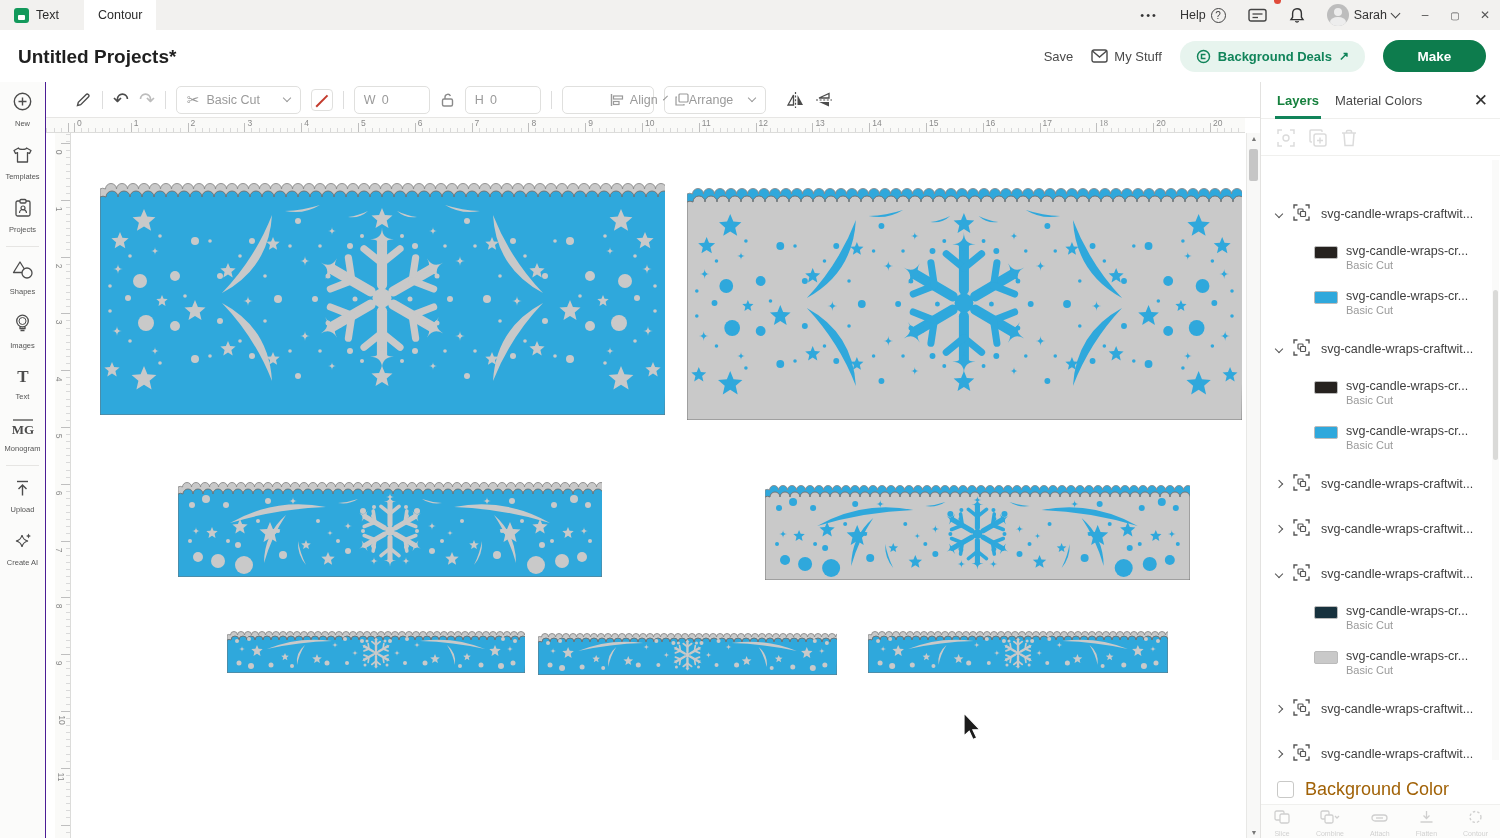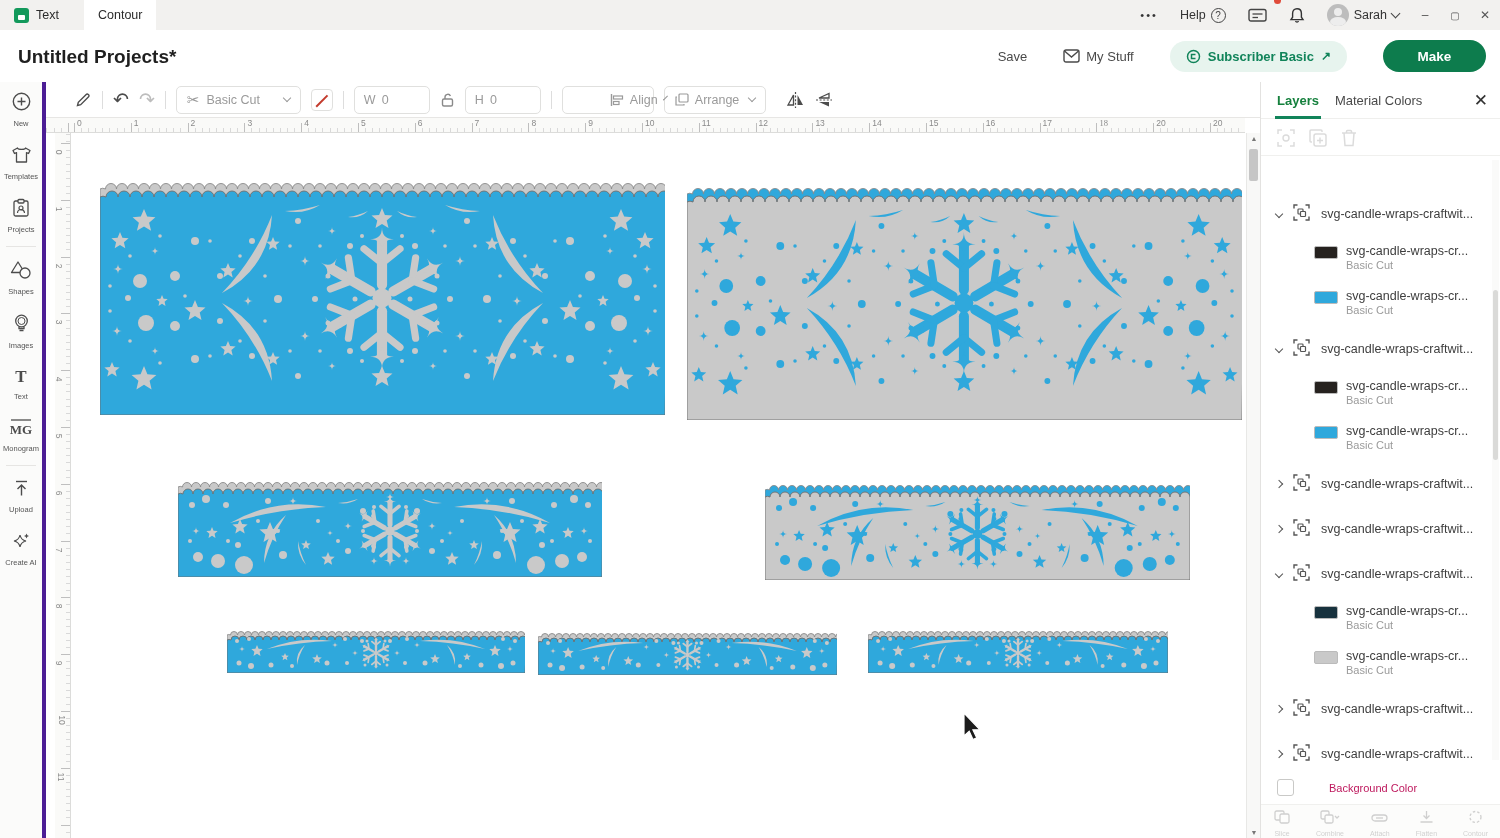--- a/index.html
+++ b/index.html
@@ -20,38 +20,38 @@
   .avatar { width:22px; height:22px; border-radius:50%; background:#BDBDBD; position:relative; overflow:hidden; }
   .avatar:before { content:""; position:absolute; left:7px; top:4px; width:8px; height:8px; border-radius:50%; background:#EDEDED; }
   .avatar:after { content:""; position:absolute; left:3px; top:13px; width:16px; height:10px; border-radius:50%; background:#EDEDED; }
   .icon-badge { position:relative; }
   .icon-badge .dot { position:absolute; right:-3px; top:-3px; width:7px; height:7px; border-radius:50%; background:#E04B3A; }
   .chev { display:inline-block; width:7px; height:7px; border-right:1.5px solid #444; border-bottom:1.5px solid #444; transform:rotate(45deg); margin-top:-3px; }
 
   
   .header { position:absolute; left:0; top:30px; width:1500px; height:52px; background:#fff; }
   .proj-title { position:absolute; left:18px; top:16px; font-size:19px; font-weight:600; color:#1f1f1f; }
-  .hdr-right { position:absolute; right:14px; top:0; height:52px; display:flex; align-items:center; gap:36px; }
+  .hdr-right { position:absolute; right:14px; top:0; height:52px; display:flex; align-items:center; gap:18px; }
   .hdr-link { font-size:13px; color:#4a4a4a; display:flex; align-items:center; gap:6px; }
   .deals-pill { display:flex; align-items:center; gap:7px; background:#E7F4EE; color:#11845A; font-size:13px; font-weight:600; padding:0 16px; height:31px; border-radius:16px; }
   .make-btn { background:#0D7C4D; color:#fff; font-size:13.5px; font-weight:600; width:103px; height:32px; border-radius:17px; border:none; display:flex; align-items:center; justify-content:center; }
 
   
   .toolbar { position:absolute; left:46px; top:82px; width:1454px; height:36px; background:#fff; border-bottom:1px solid #E7E6E4; display:flex; align-items:center; gap:10px; padding-left:28px; }
   .tool-sep { width:1px; height:18px; background:#DDD; }
   .tool-ic { color:#4c4c4c; font-size:17px; line-height:1; display:flex; align-items:center; }
   .tool-ic.dim { color:#BDBDBD; }
   .dd { display:flex; align-items:center; gap:7px; border:1px solid #E0E0DE; border-radius:5px; height:28px; padding:0 10px; color:#9a9a9a; font-size:12.5px; }
   .dd .chev { border-color:#9a9a9a; width:6px; height:6px; }
   .swatch-none { width:22px; height:22px; border:1px solid #E0E0DE; border-radius:4px; position:relative; background:#fff; }
   .swatch-none:after { content:""; position:absolute; left:2px; right:2px; top:50%; height:2.4px; background:#C33A2C; transform:rotate(-45deg); }
   .size-input { display:flex; align-items:center; gap:6px; border:1px solid #E0E0DE; border-radius:5px; height:28px; padding:0 9px; width:76px; font-size:12.5px; color:#9a9a9a; }
 
   
-  .sidebar { position:absolute; left:0; top:82px; width:46px; height:756px; background:#FBFBFA; border-right:4px solid #4c1d95; }
+  .sidebar { position:absolute; left:0; top:82px; width:46px; height:756px; background:#FBFBFA; border-right:1px solid #4c1d95; }
   .sb-item { display:flex; flex-direction:column; align-items:center; gap:3px; padding:9px 0 8px; color:#4c4c4c; }
   .sb-item .lbl { font-size:7.5px; color:#555; }
   .sb-div { height:1px; background:#E6E5E3; margin:4px 6px; }
 
   
   .canvas-area { position:absolute; left:46px; top:118px; width:1214px; height:720px; background:#fff; overflow:hidden; }
   .hruler { position:absolute; left:0; top:0; width:1199px; height:15px; background:#FAFAF8; border-bottom:1px solid #DCDCDA;
     background-image:
       repeating-linear-gradient(to right, #BFBFBF 0 1px, transparent 1px 56.8px),
       repeating-linear-gradient(to right, #D9D9D9 0 1px, transparent 1px 7.1px);
@@ -81,21 +81,21 @@
   .lrow .gname { font-size:12.5px; color:#3d3d3d; white-space:nowrap; }
   .lchev { display:inline-block; width:6px; height:6px; border-right:1.4px solid #555; border-bottom:1.4px solid #555; }
   .lchev.down { transform:rotate(45deg); }
   .lchev.right { transform:rotate(-45deg); }
   .lthumb { width:24px; height:13px; border-radius:2px; border:1px solid #bbb; }
   .lsub { font-size:11px; color:#9a9a9a; }
   .rp-scroll { position:absolute; right:1px; top:78px; width:7px; height:600px; background:#FAFAF9; }
   .rp-scroll .thumb { position:absolute; left:1px; top:130px; width:5px; height:170px; background:#DADAD8; border-radius:3px; }
   .bgcolor-row { position:absolute; left:16px; top:697px; display:flex; align-items:center; gap:11px; }
   .bgcolor-box { width:17px; height:17px; border:1px solid #C9C9C7; border-radius:3px; background:#fff; }
-  .bgcolor-lbl { font-size:11px; color:#be185d;margin-left:24px; }
+  .bgcolor-lbl { font-size:18px; color:#a16207; }
   .rp-bottom { position:absolute; left:0; top:722px; width:240px; height:34px; border-top:1px solid #F0F0EE; background:#FCFCFB; display:flex; justify-content:space-around; padding-top:5px; }
   .rpb-item { display:flex; flex-direction:column; align-items:center; gap:2px; opacity:.45; }
   .rpb-item .lbl { font-size:7px; color:#9a9a9a; }
 
   .watermark { position:absolute; left:5px; top:794px; font-family:"DejaVu Serif", serif; font-weight:700; font-size:30px; color:#1D6B86; letter-spacing:-0.5px; z-index:60; }
   #cursor { position:absolute; left:963px; top:712px; z-index:70; }
 </style>
 </head>
 <body>
 
@@ -149,21 +149,21 @@
             <rect x="1" y="1" width="15" height="12" rx="2" fill="none" stroke="#4a4a4a" stroke-width="1.4"></rect>
             <path d="M1.5 2 L8.5 8 L15.5 2" fill="none" stroke="#4a4a4a" stroke-width="1.4"></path>
           </svg>
         <span>My Stuff</span>
       </span>
       <span class="deals-pill">
         <svg width="15" height="15" viewBox="0 0 15 15">
             <circle cx="7.5" cy="7.5" r="6" fill="none" stroke="#11845A" stroke-width="1.5"></circle>
             <path d="M9.5 5.5 H5.5 V9.5 H9.5" fill="none" stroke="#11845A" stroke-width="1.5"></path>
           </svg>
-        <span>Subscriber Basic</span>
+        <span>Background Deals</span>
         <span style="font-size:12px;">↗</span>
       </span>
       <button class="make-btn">Make</button>
     </div>
   </div>
 
   <div class="toolbar">
     <span class="tool-ic">
       <svg width="18" height="18" viewBox="0 0 18 18">
           <path d="M3.5 14.5 L4.3 11.3 L12.2 3.4 A1.4 1.4 0 0 1 14.2 3.4 L14.6 3.8 A1.4 1.4 0 0 1 14.6 5.8 L6.7 13.7 Z" fill="none" stroke="#4c4c4c" stroke-width="1.4"></path>
@@ -202,21 +202,21 @@
         <svg width="14" height="12" viewBox="0 0 14 12">
             <line x1="1.5" y1="0" x2="1.5" y2="12" stroke="#9a9a9a" stroke-width="1.4"></line>
             <rect x="3.5" y="2" width="9" height="3" fill="none" stroke="#9a9a9a" stroke-width="1.2"></rect>
             <rect x="3.5" y="7.5" width="5.5" height="3" fill="none" stroke="#9a9a9a" stroke-width="1.2"></rect>
           </svg>
         <span>Align</span>
       </span>
       <span class="chev"></span>
     </span>
     <span class="dd" style="width:102px; justify-content:space-between;">
-      <span style="display:flex; align-items:flex-start; gap:6px;">
+      <span style="display:flex; align-items:flex-start; ">
         <svg width="14" height="13" viewBox="0 0 14 13">
             <rect x="4" y="1" width="9" height="8" rx="1" fill="none" stroke="#9a9a9a" stroke-width="1.2"></rect>
             <path d="M2 4 H1 V12 H9 V11" fill="none" stroke="#9a9a9a" stroke-width="1.2"></path>
           </svg>
         <span>Arrange</span>
       </span>
       <span class="chev"></span>
     </span>
     <span class="tool-ic" style="margin-left:10px;">
       <svg width="19" height="16" viewBox="0 0 19 16">

